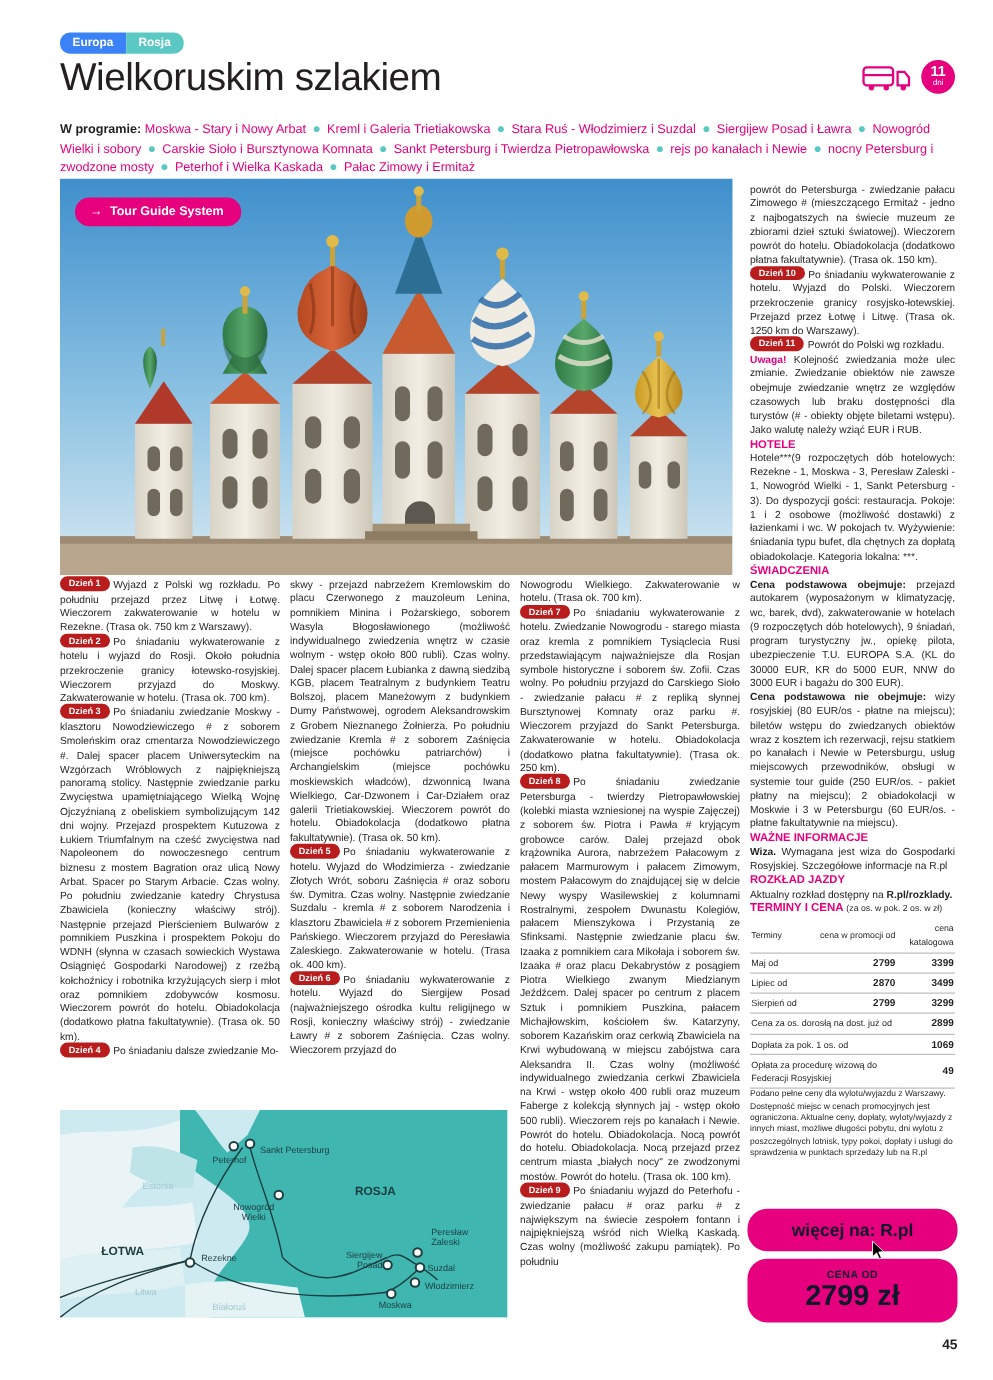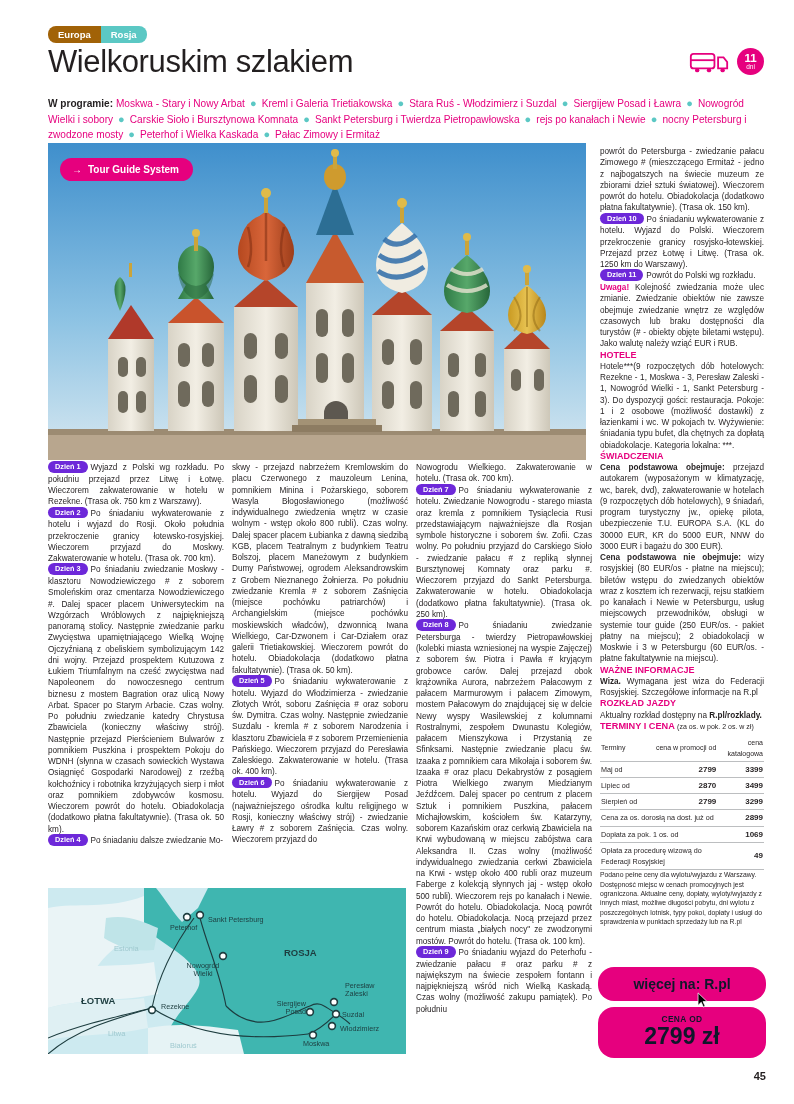--- a/index.html
+++ b/index.html
@@ -11,21 +11,21 @@
     overflow: hidden;
   }
   .page { position: relative; width: 794px; height: 1104px; padding: 0; }
 
   
   .tags { position: absolute; left: 48px; top: 26px; display: flex; gap: 3px; }
   .tag {
     font-size: 9.5px; font-weight: bold; color: #ffffff;
     padding: 3.5px 10px 4px; line-height: 1;
   }
-  .tag.a { background: #a16207; border-radius: 8px 0 0 8px; }
+  .tag.a { background: #3b82f6; border-radius: 8px 0 0 8px; }
   .tag.b { background: #5bc8c4; border-radius: 0 8px 8px 0; margin-left: -3px; }
 
   h1.title {
     position: absolute; left: 48px; top: 44px;
     font-size: 31px; font-weight: normal; letter-spacing: -0.4px;
     color: #231f20;
   }
 
   .program {
     position: absolute; left: 48px; top: 96px; width: 716px;
@@ -59,21 +59,21 @@
   }
 
   
   .col { position: absolute; font-size: 8.2px; line-height: 11.25px; text-align: justify; color: #231f20; }
   .col p { margin: 0; }
   .c1 { left: 48px; top: 462px; width: 176px; }
   .c2 { left: 232px; top: 462px; width: 176px; }
   .c3 { left: 416px; top: 462px; width: 176px; }
 
   .day {
-    display: inline-block; background: #6d28d9; color: #fff;
+    display: inline-block; background: #b91c1c; color: #fff;
     font-size: 7.3px; font-weight: bold; border-radius: 7px;
     padding: 2px 7px 2.5px; line-height: 1; margin-right: 3px;
     position: relative; top: -1px;
   }
 
   
   .rcol {
     position: absolute; left: 600px; top: 146px; width: 164px;
     font-size: 8.2px; line-height: 11.25px; text-align: justify;
   }
@@ -379,21 +379,21 @@
         <p><span class="day">Dzień 10</span><span>Po śniadaniu wykwaterowanie z hotelu. Wyjazd do Polski. Wieczorem przekroczenie granicy rosyjsko-łotewskiej. Przejazd przez Łotwę i Litwę. (Trasa ok. 1250 km do Warszawy).</span></p>
         <p><span class="day">Dzień 11</span><span>Powrót do Polski wg rozkładu.</span></p>
       </div>
     <p><span class="sect-head" style="font-size:8.2px">Uwaga!</span> <span>Kolejność zwiedzania może ulec zmianie. Zwiedzanie obiektów nie zawsze obejmuje zwiedzanie wnętrz ze względów czasowych lub braku dostępności dla turystów (# - obiekty objęte biletami wstępu). Jako walutę należy wziąć EUR i RUB.</span></p>
     <p class="sect-head">HOTELE</p>
     <p>Hotele***(9 rozpoczętych dób hotelowych: Rezekne - 1, Moskwa - 3, Peresław Zaleski - 1, Nowogród Wielki - 1, Sankt Petersburg - 3). Do dyspozycji gości: restauracja. Pokoje: 1 i 2 osobowe (możliwość dostawki) z łazienkami i wc. W pokojach tv. Wyżywienie: śniadania typu bufet, dla chętnych za dopłatą obiadokolacje. Kategoria lokalna: ***.</p>
     <p class="sect-head">ŚWIADCZENIA</p>
     <p><span class="bold">Cena podstawowa obejmuje:</span><span> przejazd autokarem (wyposażonym w klimatyzację, wc, barek, dvd), zakwaterowanie w hotelach (9 rozpoczętych dób hotelowych), 9 śniadań, program turystyczny jw., opiekę pilota, ubezpieczenie T.U. EUROPA S.A. (KL do 30000 EUR, KR do 5000 EUR, NNW do 3000 EUR i bagażu do 300 EUR).</span></p>
     <p><span class="bold">Cena podstawowa nie obejmuje:</span><span> wizy rosyjskiej (80 EUR/os - płatne na miejscu); biletów wstępu do zwiedzanych obiektów wraz z kosztem ich rezerwacji, rejsu statkiem po kanałach i Newie w Petersburgu, usług miejscowych przewodników, obsługi w systemie tour guide (250 EUR/os. - pakiet płatny na miejscu); 2 obiadokolacji w Moskwie i 3 w Petersburgu (60 EUR/os. - płatne fakultatywnie na miejscu).</span></p>
     <p class="sect-head">WAŻNE INFORMACJE</p>
-    <p><span class="bold">Wiza.</span><span> Wymagana jest wiza do Federacji Rosyjskiej. Szczegółowe informacje na R.pl</span></p>
+    <p><span class="bold">Wiza.</span><span> Wymagana jest wiza do Gospodarki Rosyjskiej. Szczegółowe informacje na R.pl</span></p>
     <p class="sect-head">ROZKŁAD JAZDY</p>
     <p><span>Aktualny rozkład dostępny na </span><span class="bold">R.pl/rozklady.</span></p>
 
     <p class="terms-head"><span>TERMINY I CENA</span> <span class="sub">(za os. w pok. 2 os. w zł)</span></p>
 
     <table class="prices">
       <thead>
           <tr id="price-head">
             <th class="l">Terminy</th>
             <th>cena w promocji od</th>

